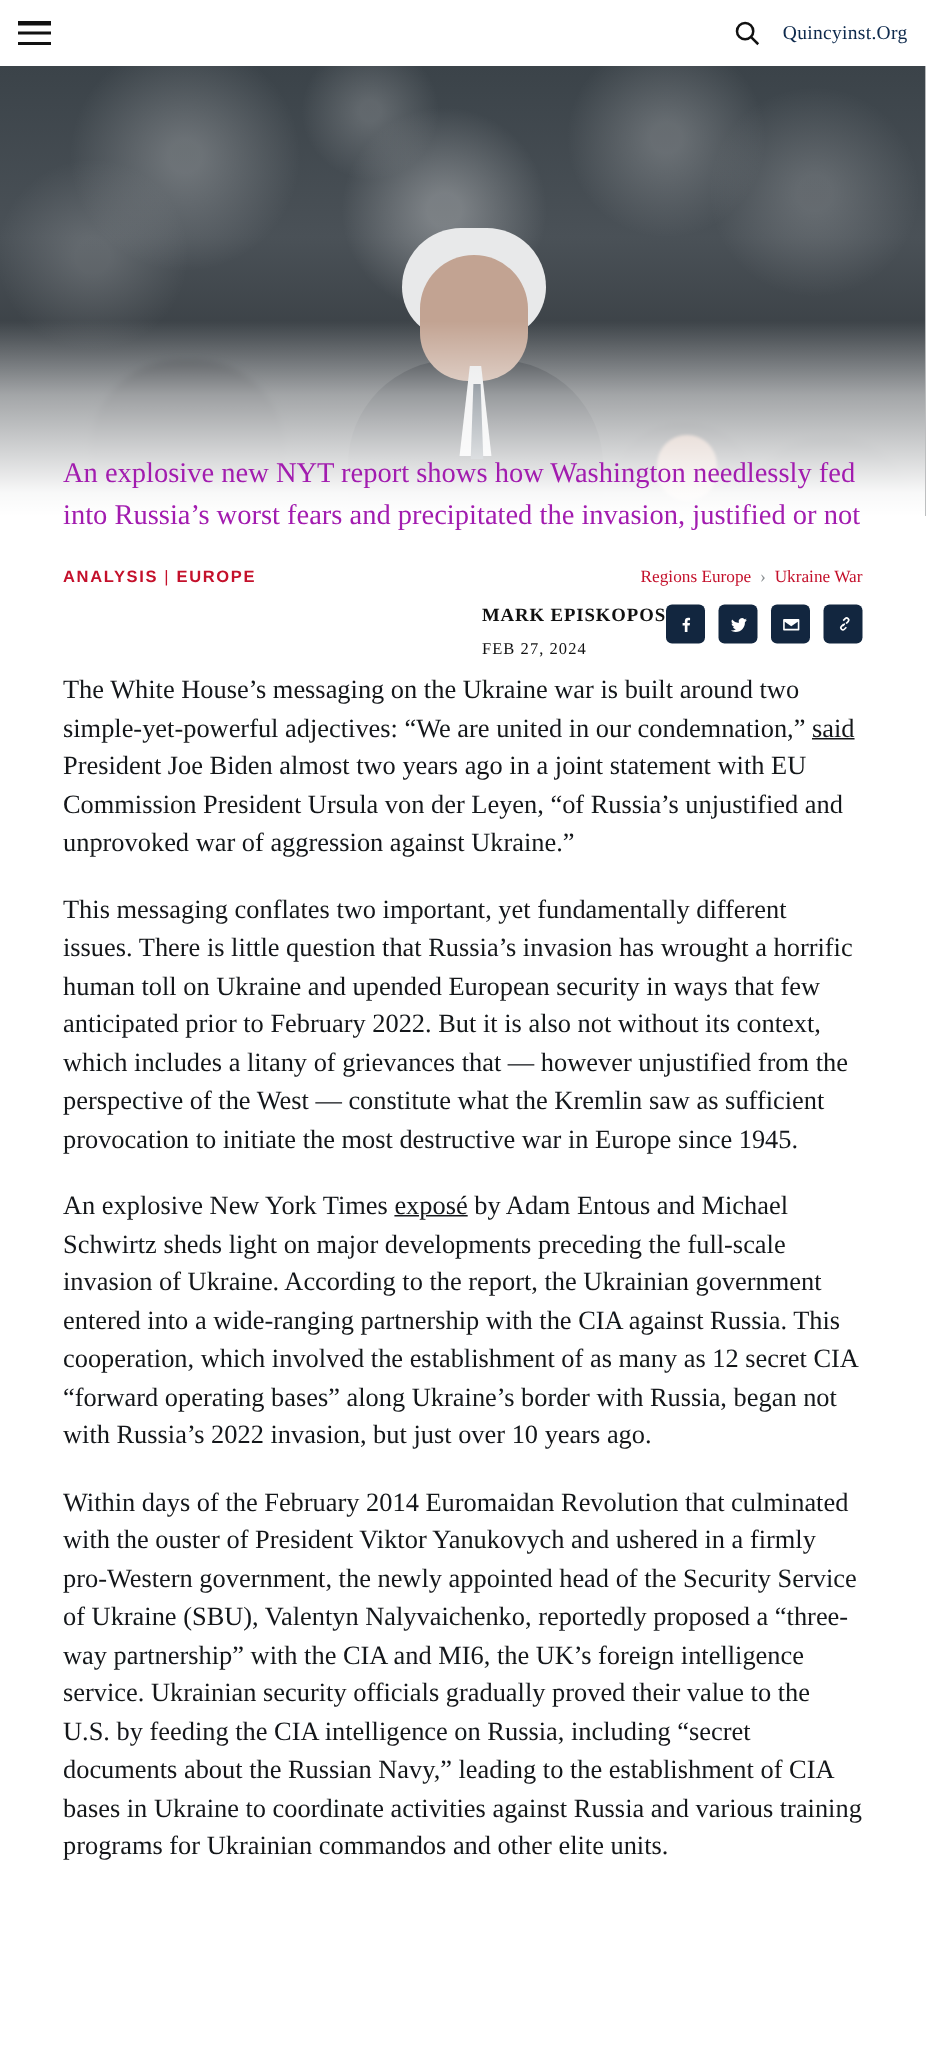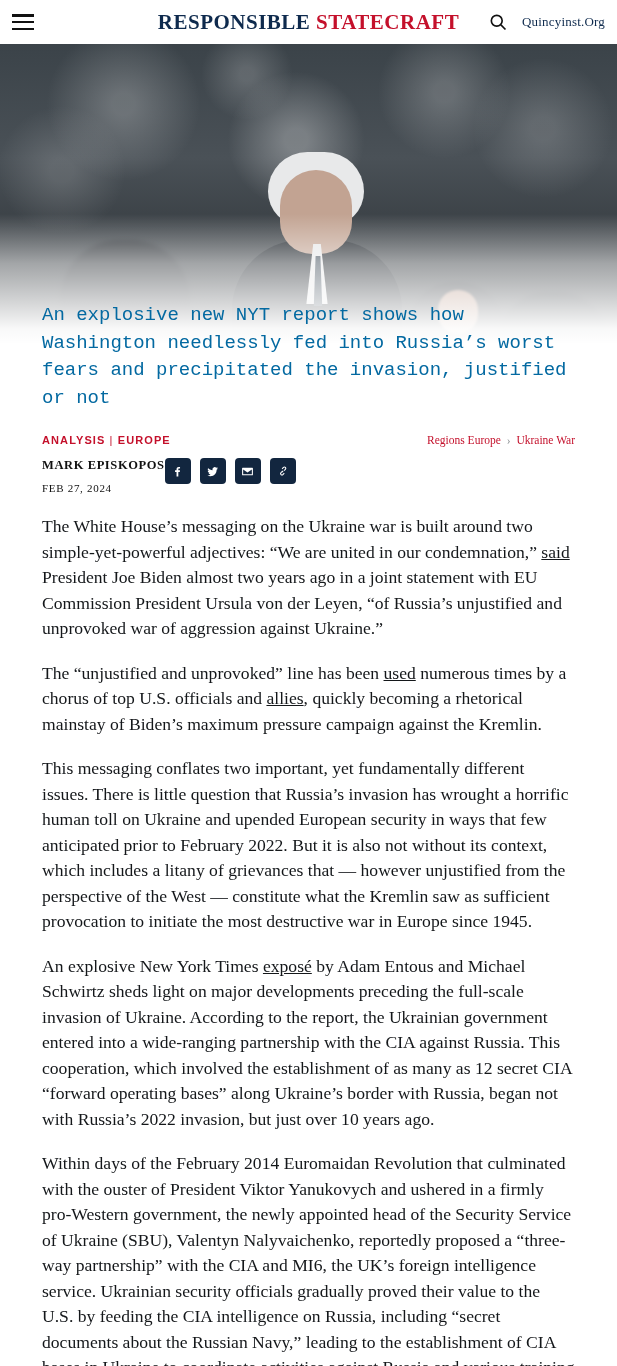--- a/index.html
+++ b/index.html
@@ -148,24 +148,24 @@
   h1.headline {
     font-family: "Liberation Serif", serif;
     font-size: 33px;
     line-height: 1.22;
     font-weight: normal;
     color: #1a1a1a;
     margin: 0 0 14px 0;
     letter-spacing: -0.2px;
   }
   .deck {
-    font-family: Liberation Mono, monospace;
+    font-family: Liberation Serif, serif;
     font-size: 19px;
     line-height: 1.45;
-    color: #0369a1;
+    color: #a21caf;
     margin: 0 0 22px 0;
   }
   .meta-row {
     display: flex;
     align-items: flex-start;
     justify-content: space-between;
     margin-bottom: 4px;
   }
   .cats {
     font-family: "Liberation Sans", sans-serif;
@@ -178,23 +178,23 @@
   .breadcrumb {
     font-family: "Liberation Serif", serif;
     font-size: 11.5px;
     color: #c4102b;
     white-space: nowrap;
   }
   .breadcrumb .crumb-sep { color: #8a8f92; margin: 0 3px; }
   .byline-row {
     display: flex;
     align-items: flex-start;
-    justify-content: flex-start;
+    justify-content: flex-end;
     margin-top: 12px;
-    margin-bottom: 20px;
+    margin-bottom: 8px;
   }
   .byline-name {
     font-family: "Liberation Serif", serif;
     font-weight: bold;
     font-size: 12.5px;
     letter-spacing: .6px;
     color: #111;
     text-transform: uppercase;
     margin-bottom: 9px;
   }
@@ -235,24 +235,20 @@
 </head>
 <body>
 
 <div class="site-header">
   <div class="hamburger">
     <span></span>
     <span></span>
     <span></span>
   </div>
 
-  <div class="brand">
-    <span class="b1">RESPONSIBLE</span>
-    <span class="b2">STATECRAFT</span>
-  </div>
 
   <div class="header-right">
     <span>
       <svg class="search-icon" viewBox="0 0 24 24" fill="none" stroke="#111" stroke-width="2">
         <circle cx="10.5" cy="10.5" r="6.5"></circle>
         <line x1="15.5" y1="15.5" x2="21" y2="21"></line>
       </svg>
     </span>
     <a class="quincy-link" href="#">Quincyinst.Org</a>
   </div>
@@ -316,19 +312,18 @@
       <a href="#">
         <svg viewBox="0 0 24 24">
             <path d="M10.6 13.4a1 1 0 0 1 0-1.4l1.4-1.4a1 1 0 1 1 1.42 1.42l-1.42 1.4a1 1 0 0 1-1.4 0zm-2.1 4.9a3.5 3.5 0 0 1 0-4.95l2.47-2.47 1.41 1.42-2.47 2.47a1.5 1.5 0 0 0 2.12 2.12l2.47-2.47 1.41 1.41-2.47 2.47a3.5 3.5 0 0 1-4.94 0zm7.07-7.07-1.41-1.41 2.47-2.47a1.5 1.5 0 0 0-2.12-2.12L12 7.7 10.6 6.3l2.47-2.48a3.5 3.5 0 1 1 4.95 4.95l-2.47 2.47z"></path>
           </svg>
       </a>
     </div>
   </div>
 
   <div class="body-copy">
     <p>The White House’s messaging on the Ukraine war is built around two simple-yet-powerful adjectives: “We are united in our condemnation,” <a href="#">said</a> President Joe Biden almost two years ago in a joint statement with EU Commission President Ursula von der Leyen, “of Russia’s unjustified and unprovoked war of aggression against Ukraine.”</p>
-    <p>The “unjustified and unprovoked” line has been <a href="#">used</a> numerous times by a chorus of top U.S. officials and <a href="#">allies</a>, quickly becoming a rhetorical mainstay of Biden’s maximum pressure campaign against the Kremlin.</p>
     <p>This messaging conflates two important, yet fundamentally different issues. There is little question that Russia’s invasion has wrought a horrific human toll on Ukraine and upended European security in ways that few anticipated prior to February 2022. But it is also not without its context, which includes a litany of grievances that — however unjustified from the perspective of the West — constitute what the Kremlin saw as sufficient provocation to initiate the most destructive war in Europe since 1945.</p>
     <p>An explosive New York Times <a href="#">exposé</a> by Adam Entous and Michael Schwirtz sheds light on major developments preceding the full-scale invasion of Ukraine. According to the report, the Ukrainian government entered into a wide-ranging partnership with the CIA against Russia. This cooperation, which involved the establishment of as many as 12 secret CIA “forward operating bases” along Ukraine’s border with Russia, began not with Russia’s 2022 invasion, but just over 10 years ago.</p>
     <p>Within days of the February 2014 Euromaidan Revolution that culminated with the ouster of President Viktor Yanukovych and ushered in a firmly pro-Western government, the newly appointed head of the Security Service of Ukraine (SBU), Valentyn Nalyvaichenko, reportedly proposed a “three-way partnership” with the CIA and MI6, the UK’s foreign intelligence service. Ukrainian security officials gradually proved their value to the U.S. by feeding the CIA intelligence on Russia, including “secret documents about the Russian Navy,” leading to the establishment of CIA bases in Ukraine to coordinate activities against Russia and various training programs for Ukrainian commandos and other elite units.</p>
   </div>
 
 </article>
 
 </body></html>

